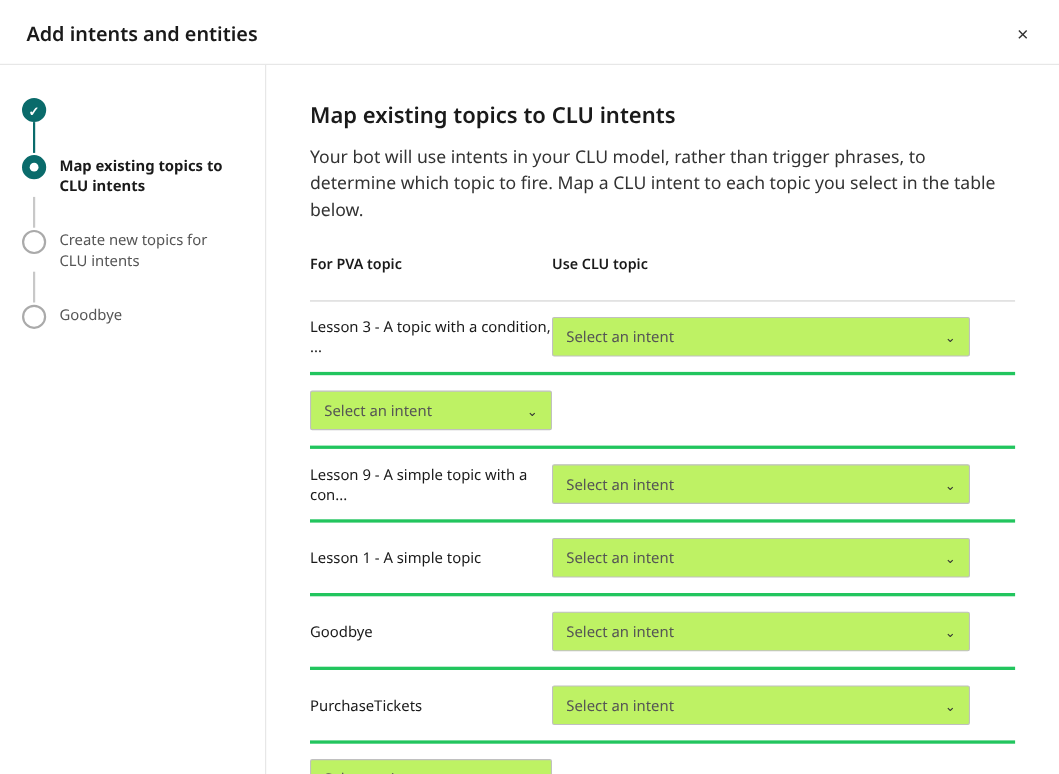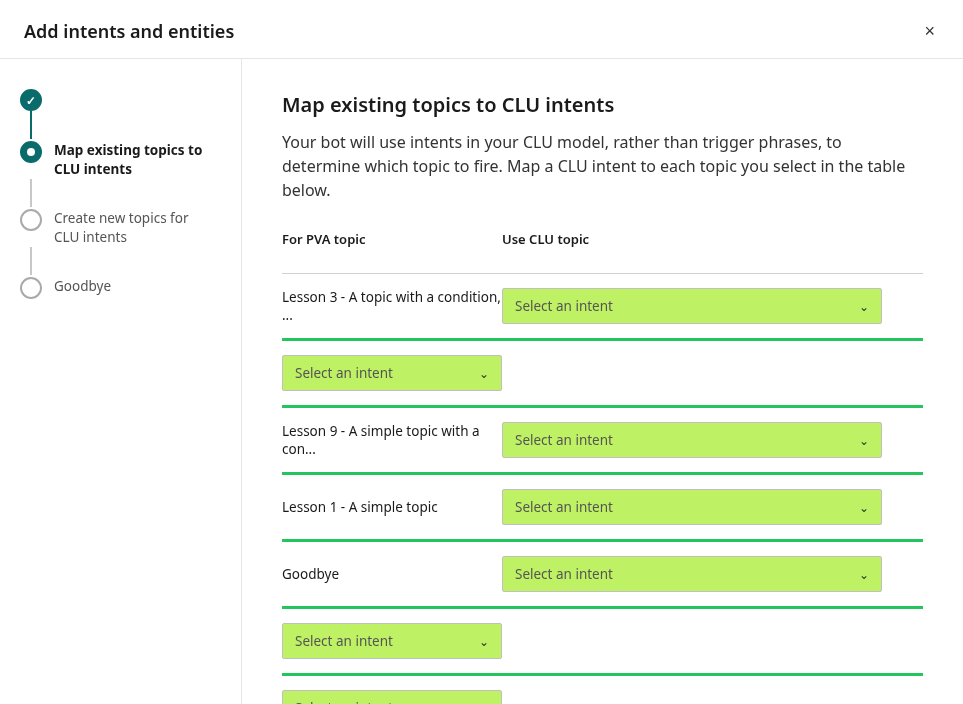--- a/index.html
+++ b/index.html
@@ -267,20 +267,21 @@
             </div>
           </div>
           <div class="table-row">
             <span class="topic-name">Goodbye</span>
             <div class="intent-select">
               <span class="intent-select-text">Select an intent</span>
               <span class="chevron-icon">⌄</span>
             </div>
           </div>
           <div class="table-row">
+            <span class="topic-name">PurchaseTickets</span>
             <div class="intent-select">
               <span class="intent-select-text">Select an intent</span>
               <span class="chevron-icon">⌄</span>
             </div>
           </div>
           <div class="table-row">
             <div class="intent-select">
               <span class="intent-select-text">Select an intent</span>
               <span class="chevron-icon">⌄</span>
             </div>

